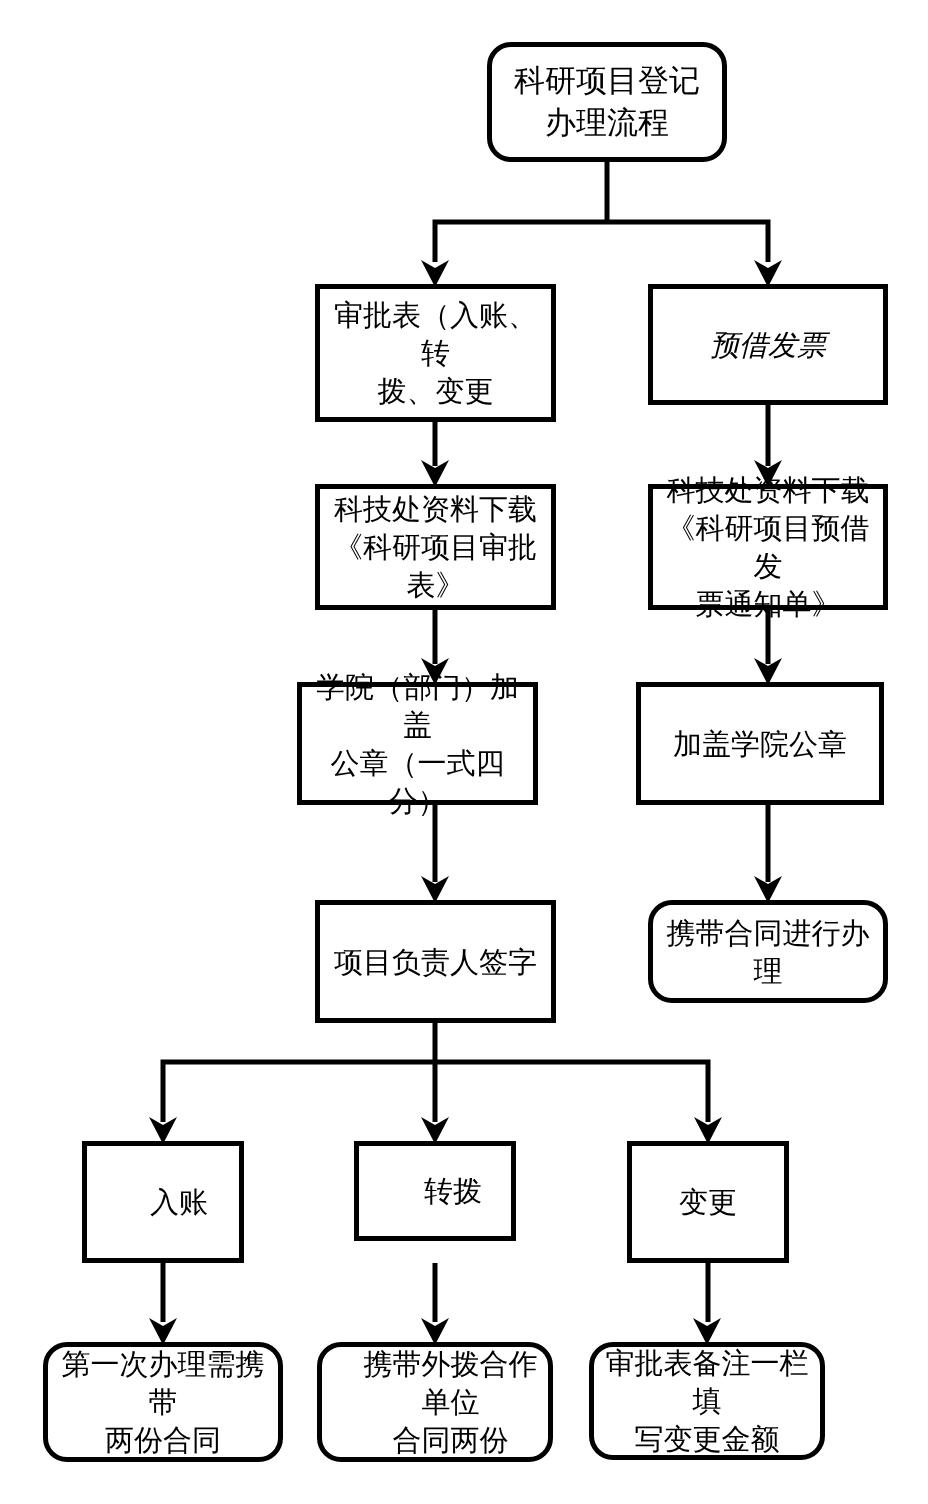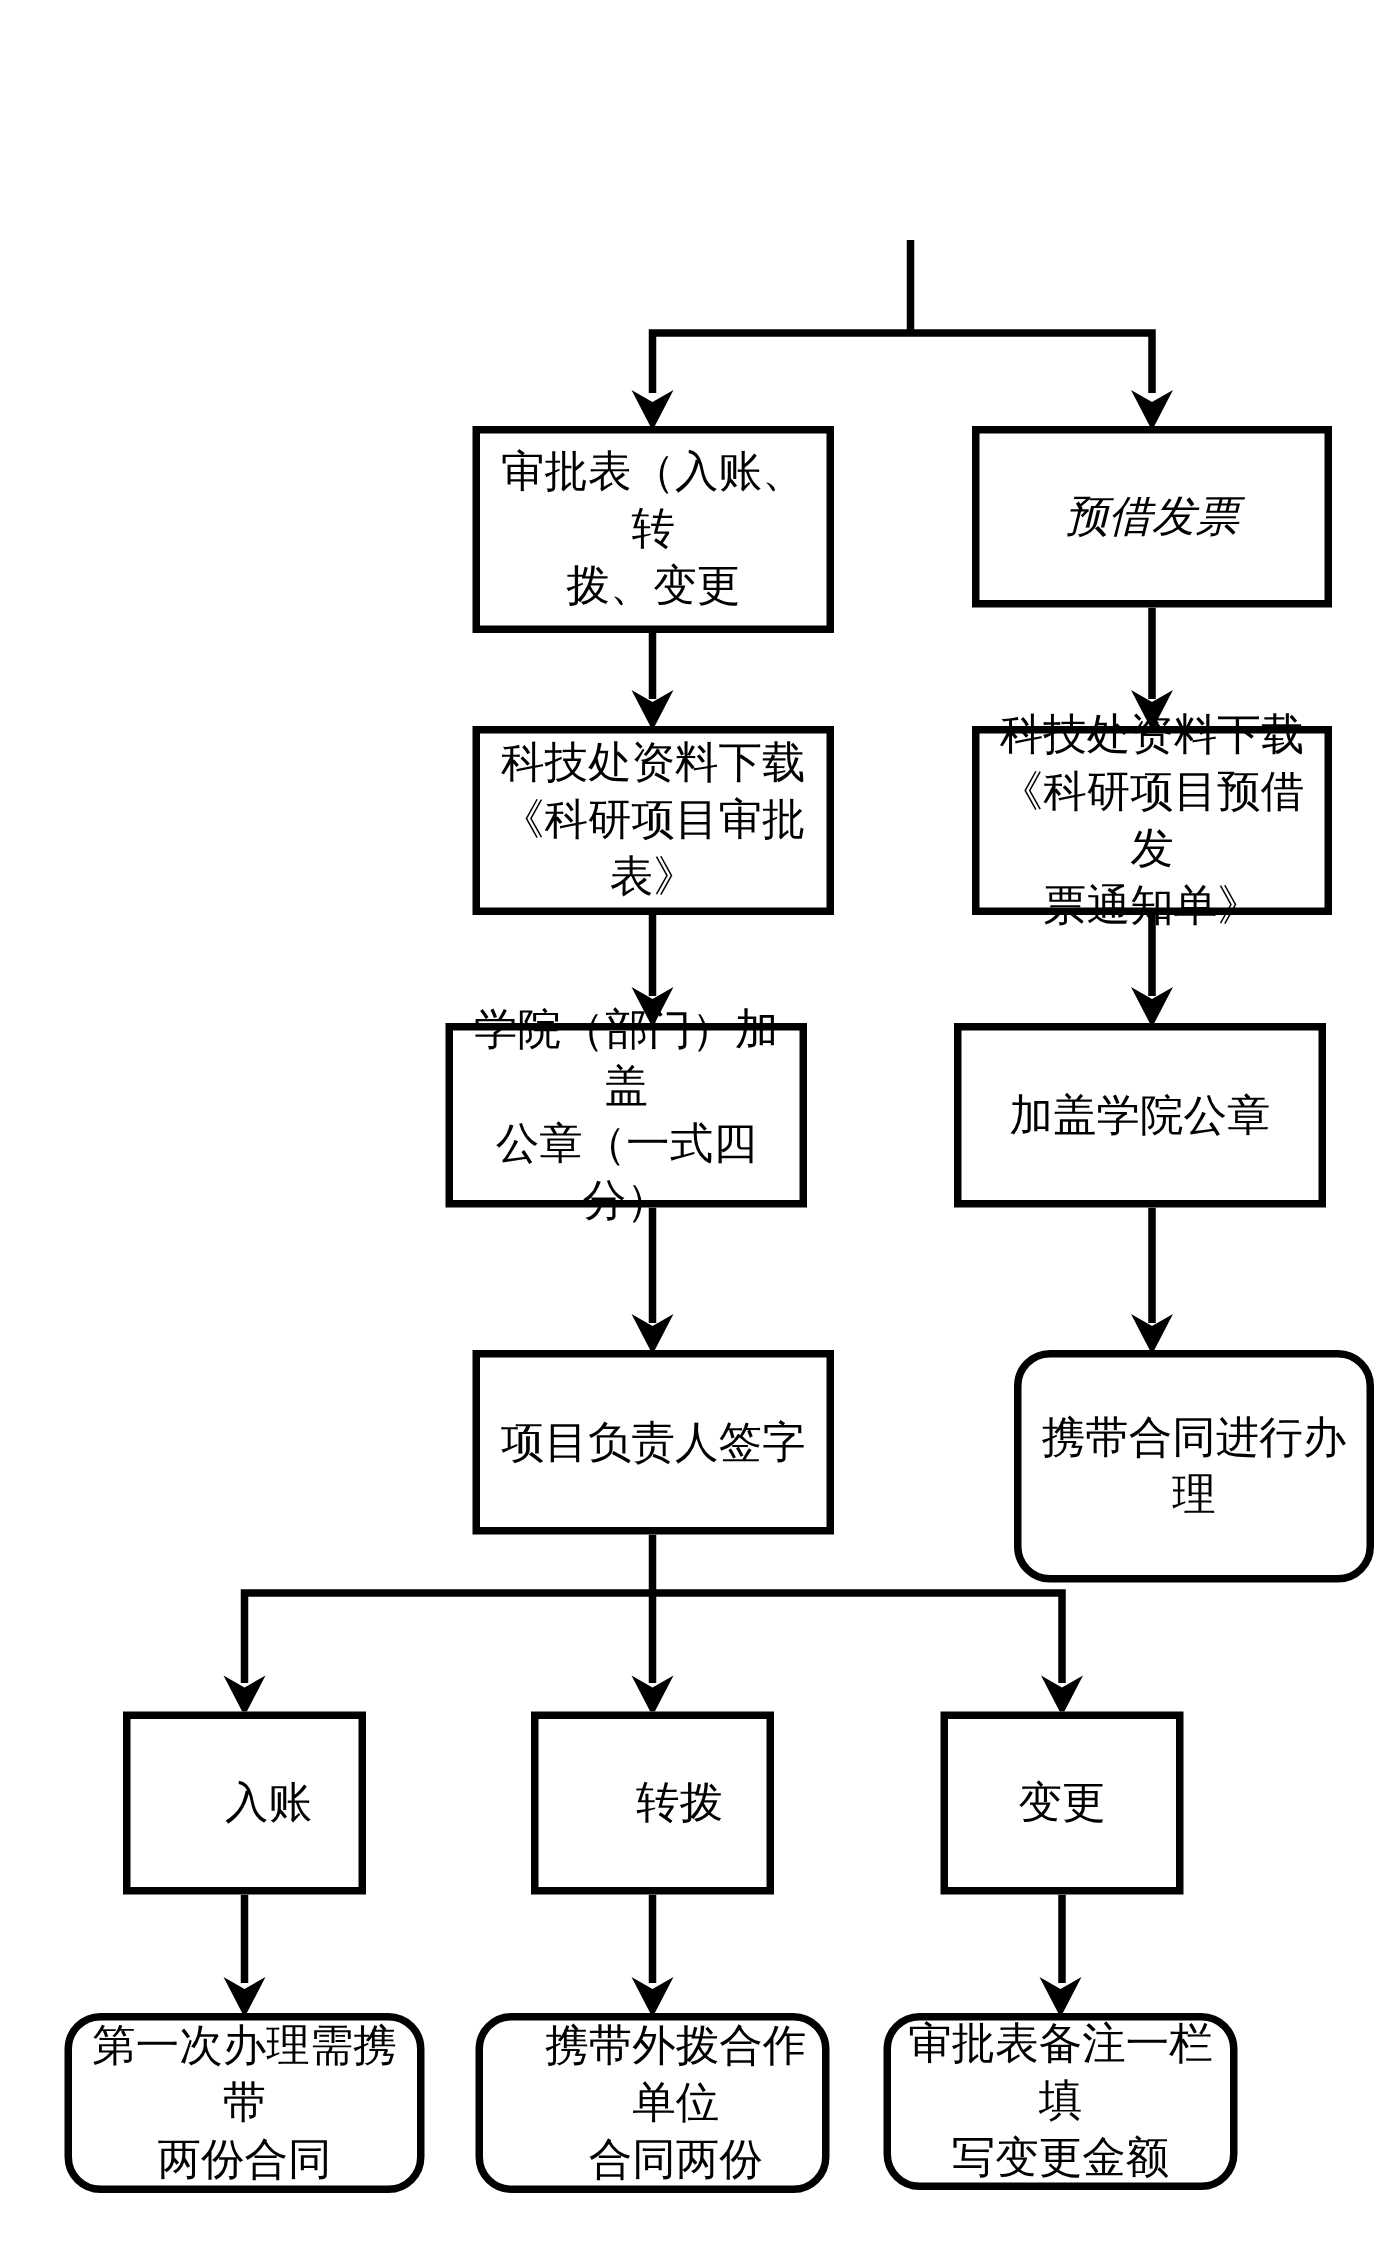--- a/index.html
+++ b/index.html
@@ -54,23 +54,23 @@
   }
   
   .n-title   { left: 487px; top:   42px; width: 240px; height: 120px; }
   .n-appr    { left: 315px; top:  284px; width: 241px; height: 138px; }
   .n-inv     { left: 648px; top:  284px; width: 240px; height: 121px; font-style: italic; }
   .n-dlappr  { left: 315px; top:  484px; width: 241px; height: 126px; }
   .n-dlinv   { left: 648px; top:  484px; width: 240px; height: 126px; }
   .n-deptsl  { left: 297px; top:  682px; width: 241px; height: 123px; }
   .n-colsl   { left: 636px; top:  682px; width: 248px; height: 123px; }
   .n-sign    { left: 315px; top:  900px; width: 241px; height: 123px; }
-  .n-bring   { left: 648px; top:  900px; width: 240px; height: 155px; margin-left: 28px; }
+  .n-bring   { left: 648px; top:  900px; width: 240px; height: 103px; }
   .n-entry   { left:  82px; top: 1141px; width: 162px; height: 122px; padding-left: 32px; }
-  .n-trans   { left: 354px; top: 1141px; width: 162px; height: 122px; padding-left: 36px; }
+  .n-trans   { left: 354px; top: 1141px; width: 162px; height: 100px; padding-left: 36px; }
   .n-change  { left: 627px; top: 1141px; width: 162px; height: 122px; }
   .n-first   { left:  43px; top: 1342px; width: 240px; height: 120px; }
   .n-twocon  { left: 317px; top: 1342px; width: 236px; height: 120px; padding-left: 31px; }
   .n-remark  { left: 589px; top: 1342px; width: 236px; height: 118px; }
 </style>
 </head>
 <body>
 
 <div id="canvas">
 
@@ -100,20 +100,22 @@
     <polygon points="694,1117 708,1125 722,1117 708,1144"></polygon>
 
     <path d="M163 1263 V1322"></path>
     <polygon points="149,1318 163,1326 177,1318 163,1345"></polygon>
     <path d="M435 1263 V1322"></path>
     <polygon points="421,1318 435,1326 449,1318 435,1345"></polygon>
     <path d="M708 1263 V1322"></path>
     <polygon points="693,1318 707,1326 721,1318 707,1345"></polygon>
   </svg>
 
+  <div class="node rounded title-node n-title">科研项目登记
+办理流程</div>
 
   <div class="node n-appr">审批表（入账、转
 拨、变更</div>
 
   <div class="node n-inv">预借发票</div>
 
   <div class="node n-dlappr">科技处资料下载
 《科研项目审批
 表》</div>
 

